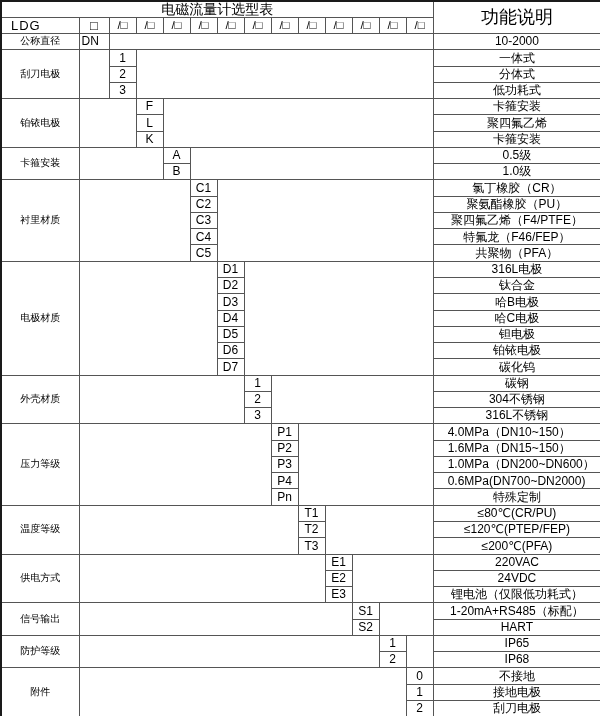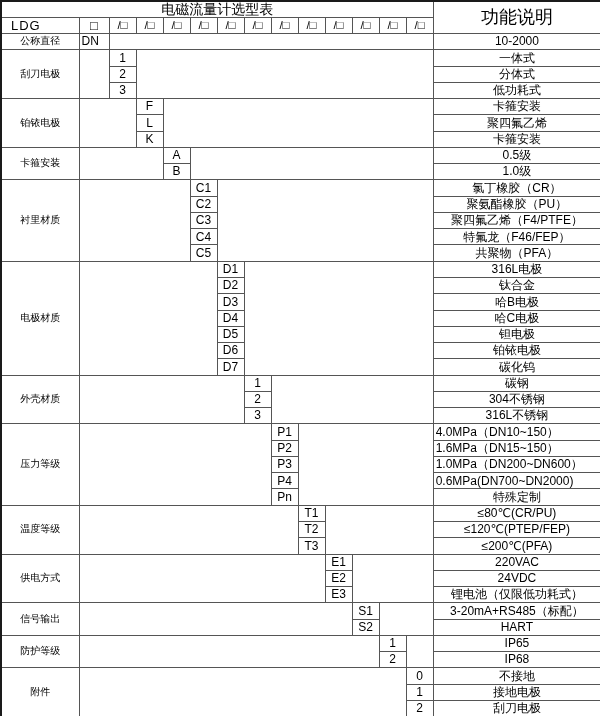--- a/index.html
+++ b/index.html
@@ -13,21 +13,21 @@
   tr.sec td{border-top:1.8px solid #222;}
   .title{font-size:14px;}
   .fn{font-size:18px;}
   .ldg{text-align:left;padding-left:9px;letter-spacing:1px;}
   .dn{text-align:left;padding-left:2px;}
   .box{font-size:13px;}
   .slot{font-size:11.5px;padding:0;}
   .lbl{font-size:10px;}
   .code{font-size:12px;}
   .val{font-size:12px;}
-  .val.left{text-align:left;padding-left:2px;}
+  .val.left{text-align:left;padding-left:14px;}
   .sp{border-color:#555;}
 </style>
 </head>
 <body>
 
 <div class="sheet">
 <table>
 <colgroup>
   <col style="width:78px">
         <col style="width:30px">
@@ -246,21 +246,21 @@
 <tr>
   <td class="code">E3</td>
   <td class="val">锂电池（仅限低功耗式）</td>
 </tr>
 
 <tr class="sec">
   <td class="lbl" rowspan="2">信号输出</td>
   <td class="sp" rowspan="2" colspan="10"></td>
   <td class="code">S1</td>
   <td class="sp" rowspan="2" colspan="2"></td>
-  <td class="val">3-20mA+RS485（标配）</td>
+  <td class="val">1-20mA+RS485（标配）</td>
 </tr>
 <tr>
   <td class="code">S2</td>
   <td class="val">HART</td>
 </tr>
 
 <tr class="sec">
   <td class="lbl" rowspan="2">防护等级</td>
   <td class="sp" rowspan="2" colspan="11"></td>
   <td class="code">1</td>

